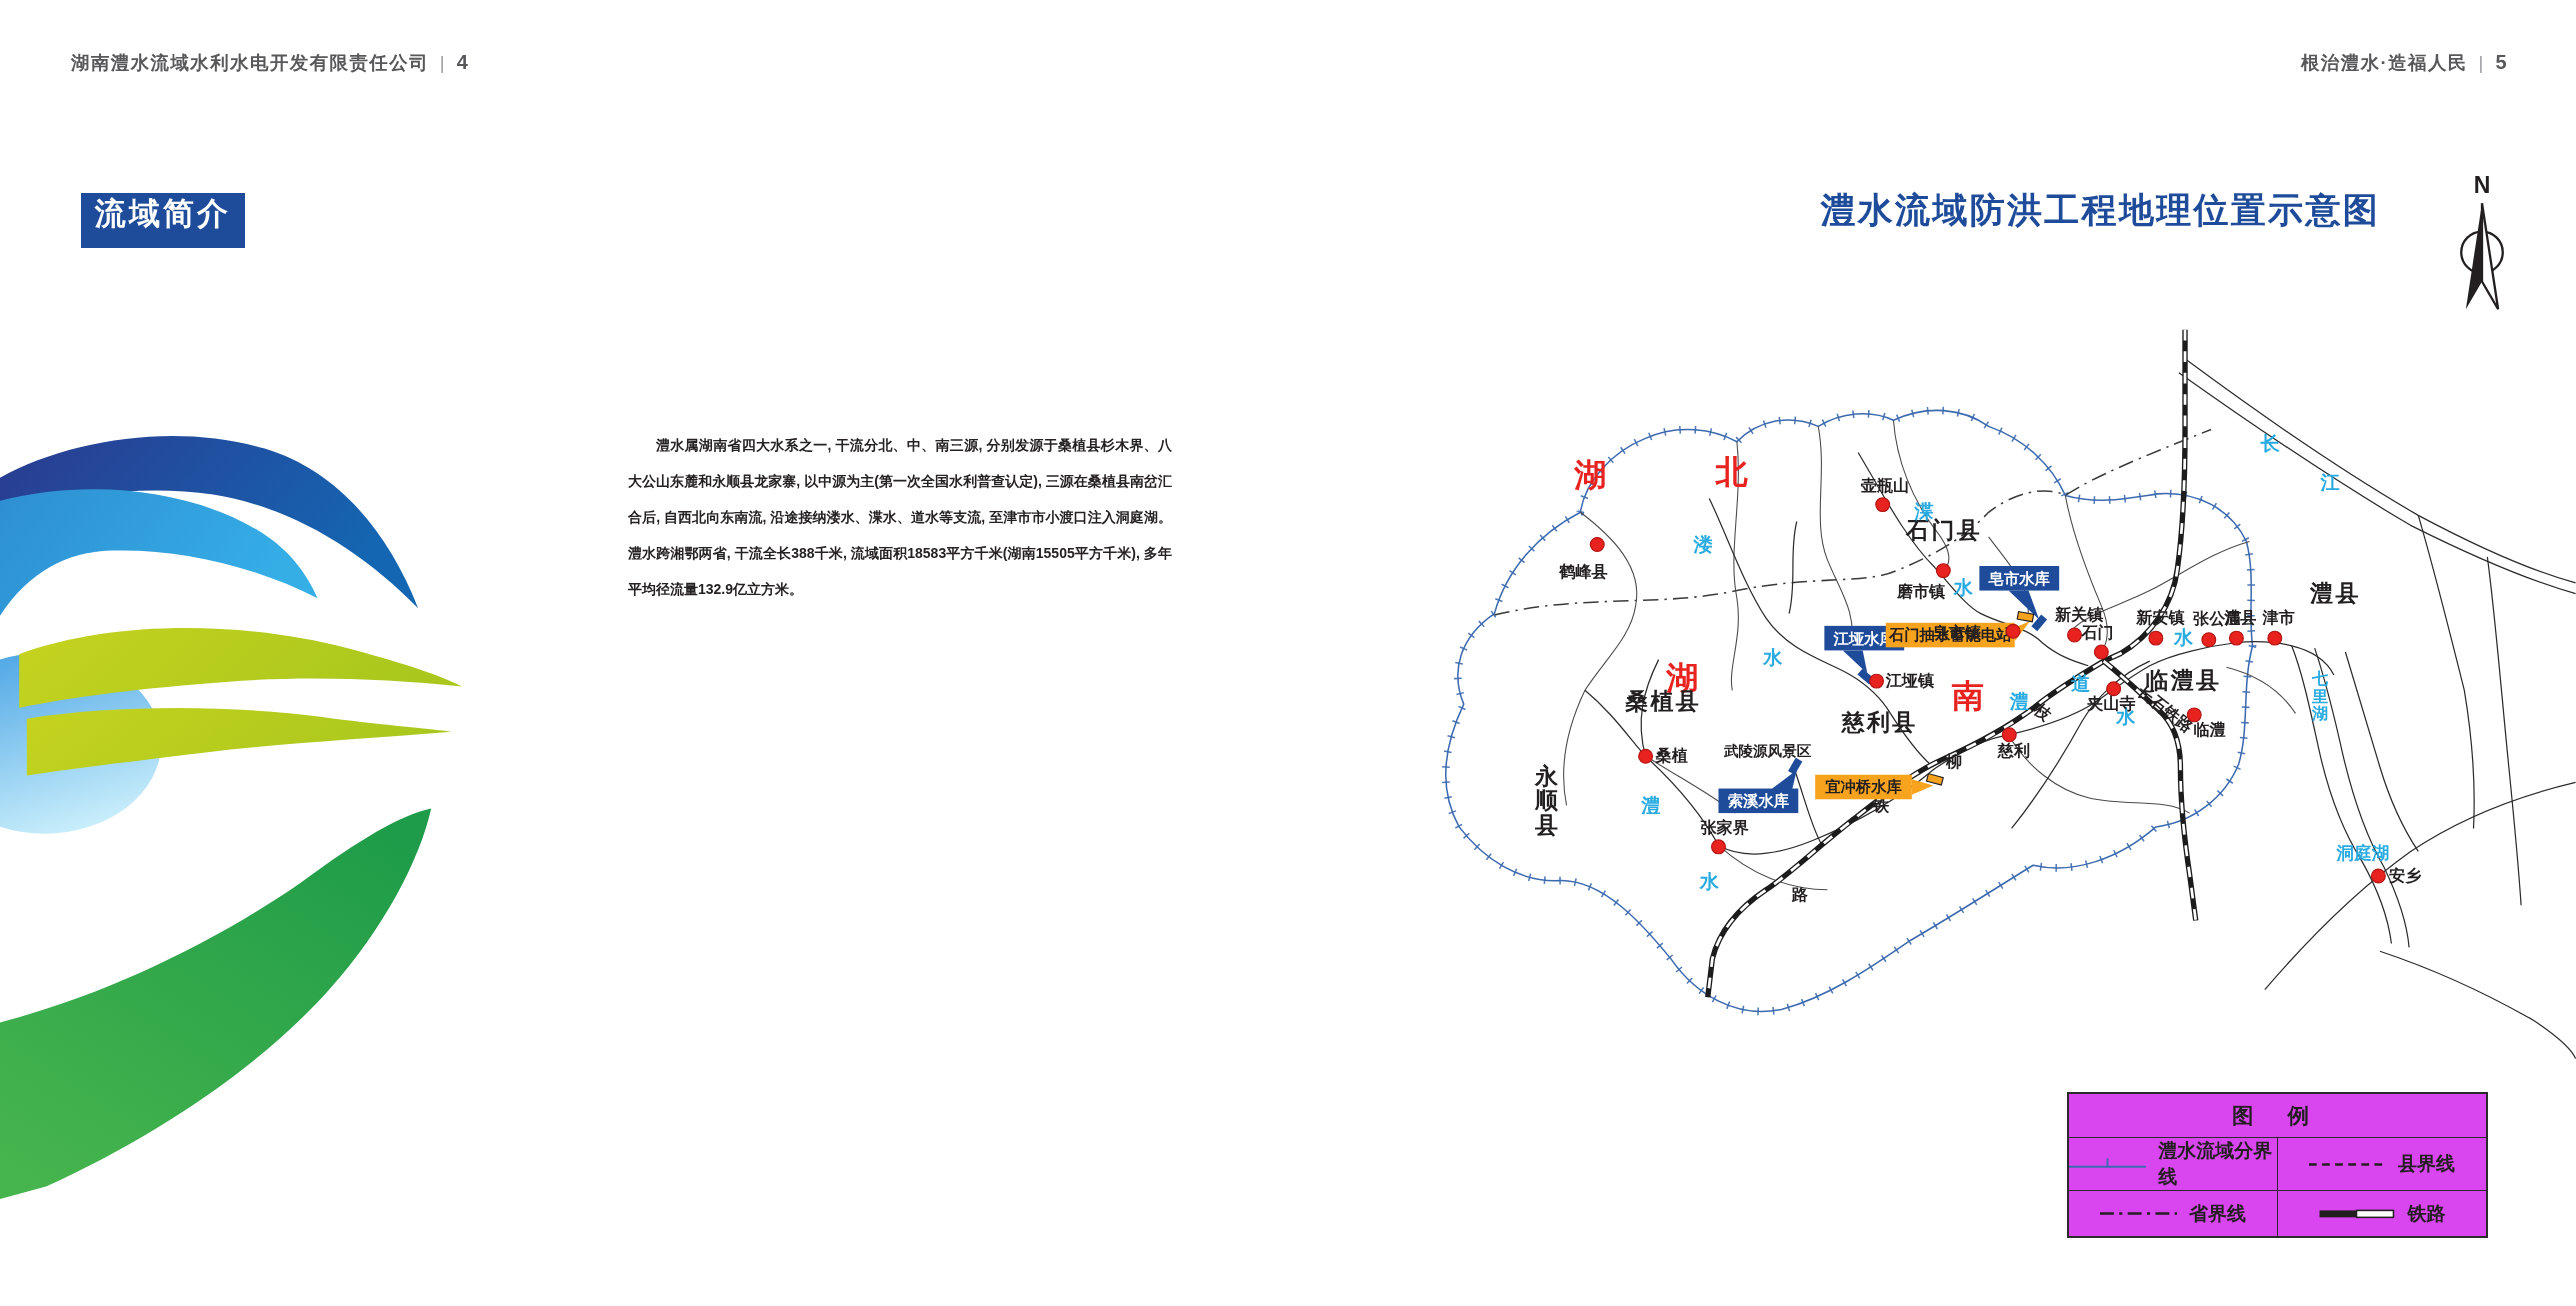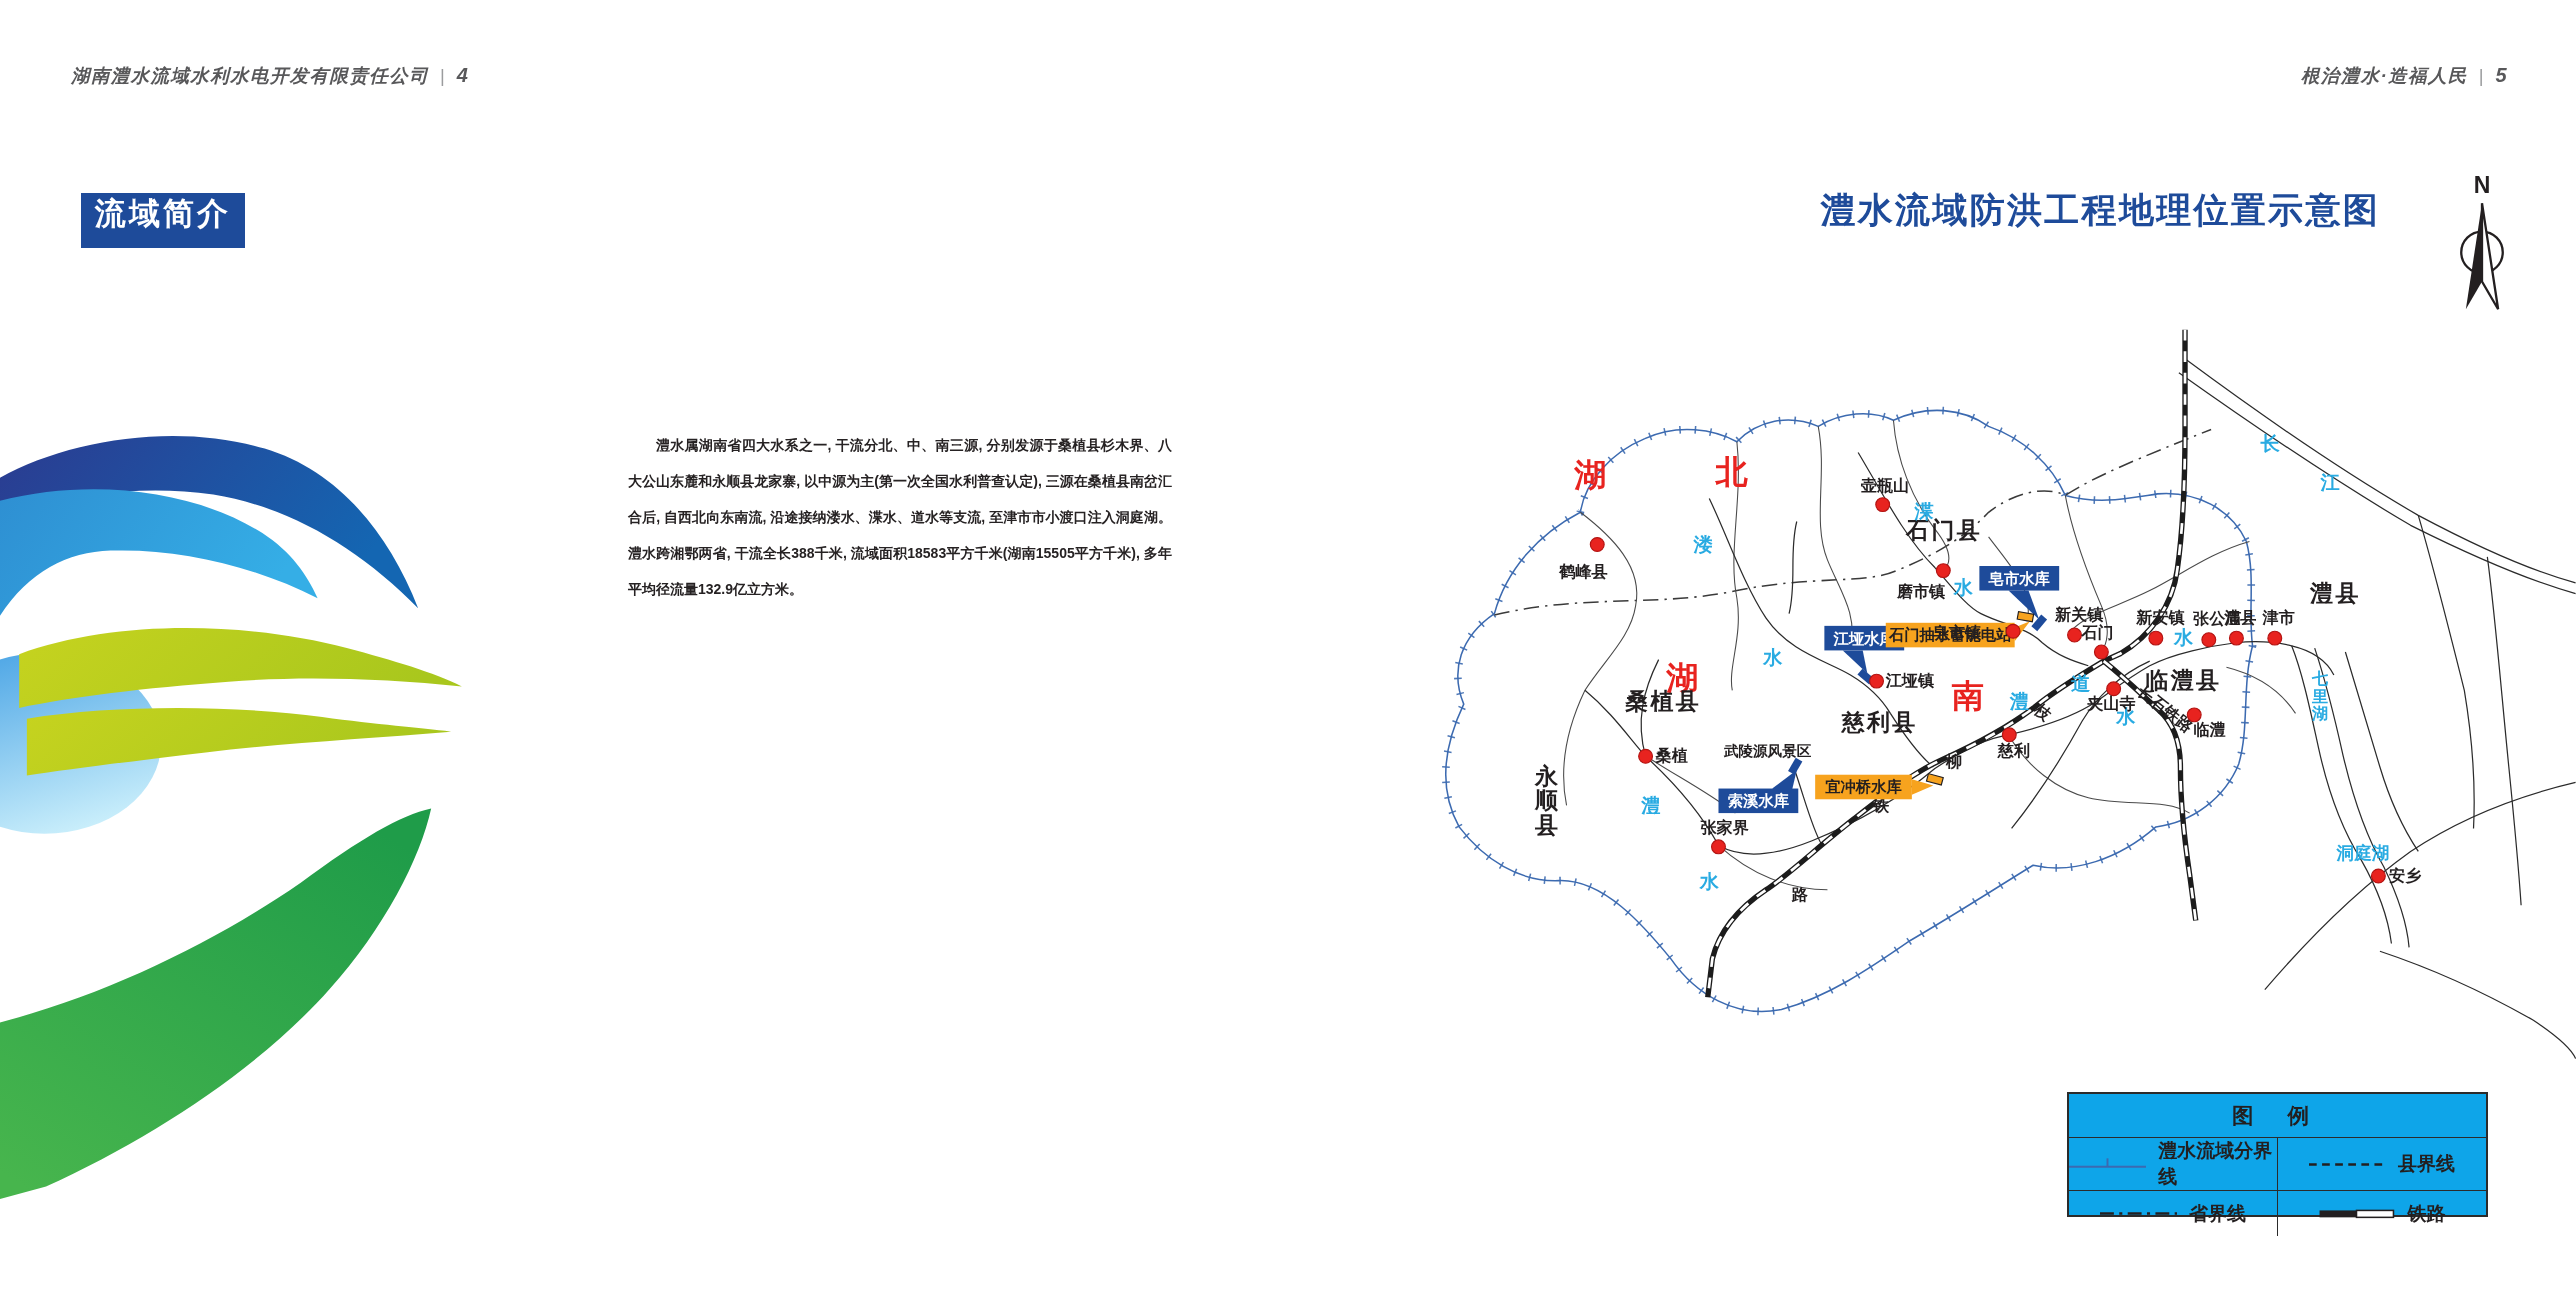--- a/index.html
+++ b/index.html
@@ -1,22 +1,22 @@
 <!DOCTYPE html>
 <html style="font-size:12.3px"><head>
 <meta charset="utf-8">
 <style>
   html,body{margin:0;padding:0;}
   body{
     width:2576px;height:1306px;position:relative;background:#ffffff;
     font-family:"Liberation Sans","DejaVu Sans",sans-serif;overflow:hidden;
   }
   .hdr{
-    position:absolute;top:63px;font-size:18.4px;font-weight:bold;color:#58585a;
-    letter-spacing:1.5px;white-space:nowrap;font-style:italic;
+    position:absolute;top:50px;font-size:18.4px;font-weight:bold;color:#58585a;
+    letter-spacing:1.5px;white-space:nowrap;
   }
   .hdr .sep{color:#9b9c9e;font-weight:normal;padding:0 10.7px;}
   .hdr .pg{font-size:20px;}
   #hdr-left{left:71px;}
   #hdr-right{right:68px;text-align:right;}
   .section-banner{
     position:absolute;left:81px;top:193px;width:164px;height:55px;background:#1e4b9a;
     color:#ffffff;font-size:31px;font-weight:bold;display:flex;align-items:flex-start;
     justify-content:center;letter-spacing:3.1px;
   }
@@ -28,22 +28,22 @@
   #body-text p{margin:0 0 18.4px 0;text-indent:2em;}
   #map-title{
     position:absolute;left:1651px;top:187px;width:729px;text-align:right;
     font-size:35px;font-weight:bold;color:#1e4b9a;letter-spacing:2.3px;
   }
   #north{position:absolute;left:2455px;top:174px;width:54px;height:150px;text-align:center;}
   #north .n{font-size:23px;font-weight:bold;color:#231f20;line-height:23px;}
   #logo{position:absolute;left:0;top:399px;}
   #map-wrap{position:absolute;left:1405px;top:322px;}
   .legend{
-    position:absolute;left:2067px;top:1092px;width:421px;height:125px;
-    border:2.3px solid #2b2b2b;background:#0ea5e9;box-sizing:border-box;
+    position:absolute;left:2067px;top:1092px;width:421px;height:146px;
+    border:2.3px solid #2b2b2b;background:#d946ef;box-sizing:border-box;
   }
   .legend-title{
     height:43px;border-bottom:1.5px solid #2b2b2b;display:flex;align-items:center;
     justify-content:center;font-size:21.5px;font-weight:bold;color:#231f20;letter-spacing:14px;
   }
   .legend-grid{display:grid;grid-template-columns:1fr 1fr;grid-template-rows:1fr 1fr;height:98px;}
   .legend-cell{
     display:flex;align-items:center;justify-content:center;gap:12.3px;
     font-size:19px;font-weight:bold;color:#231f20;box-sizing:border-box;
   }

